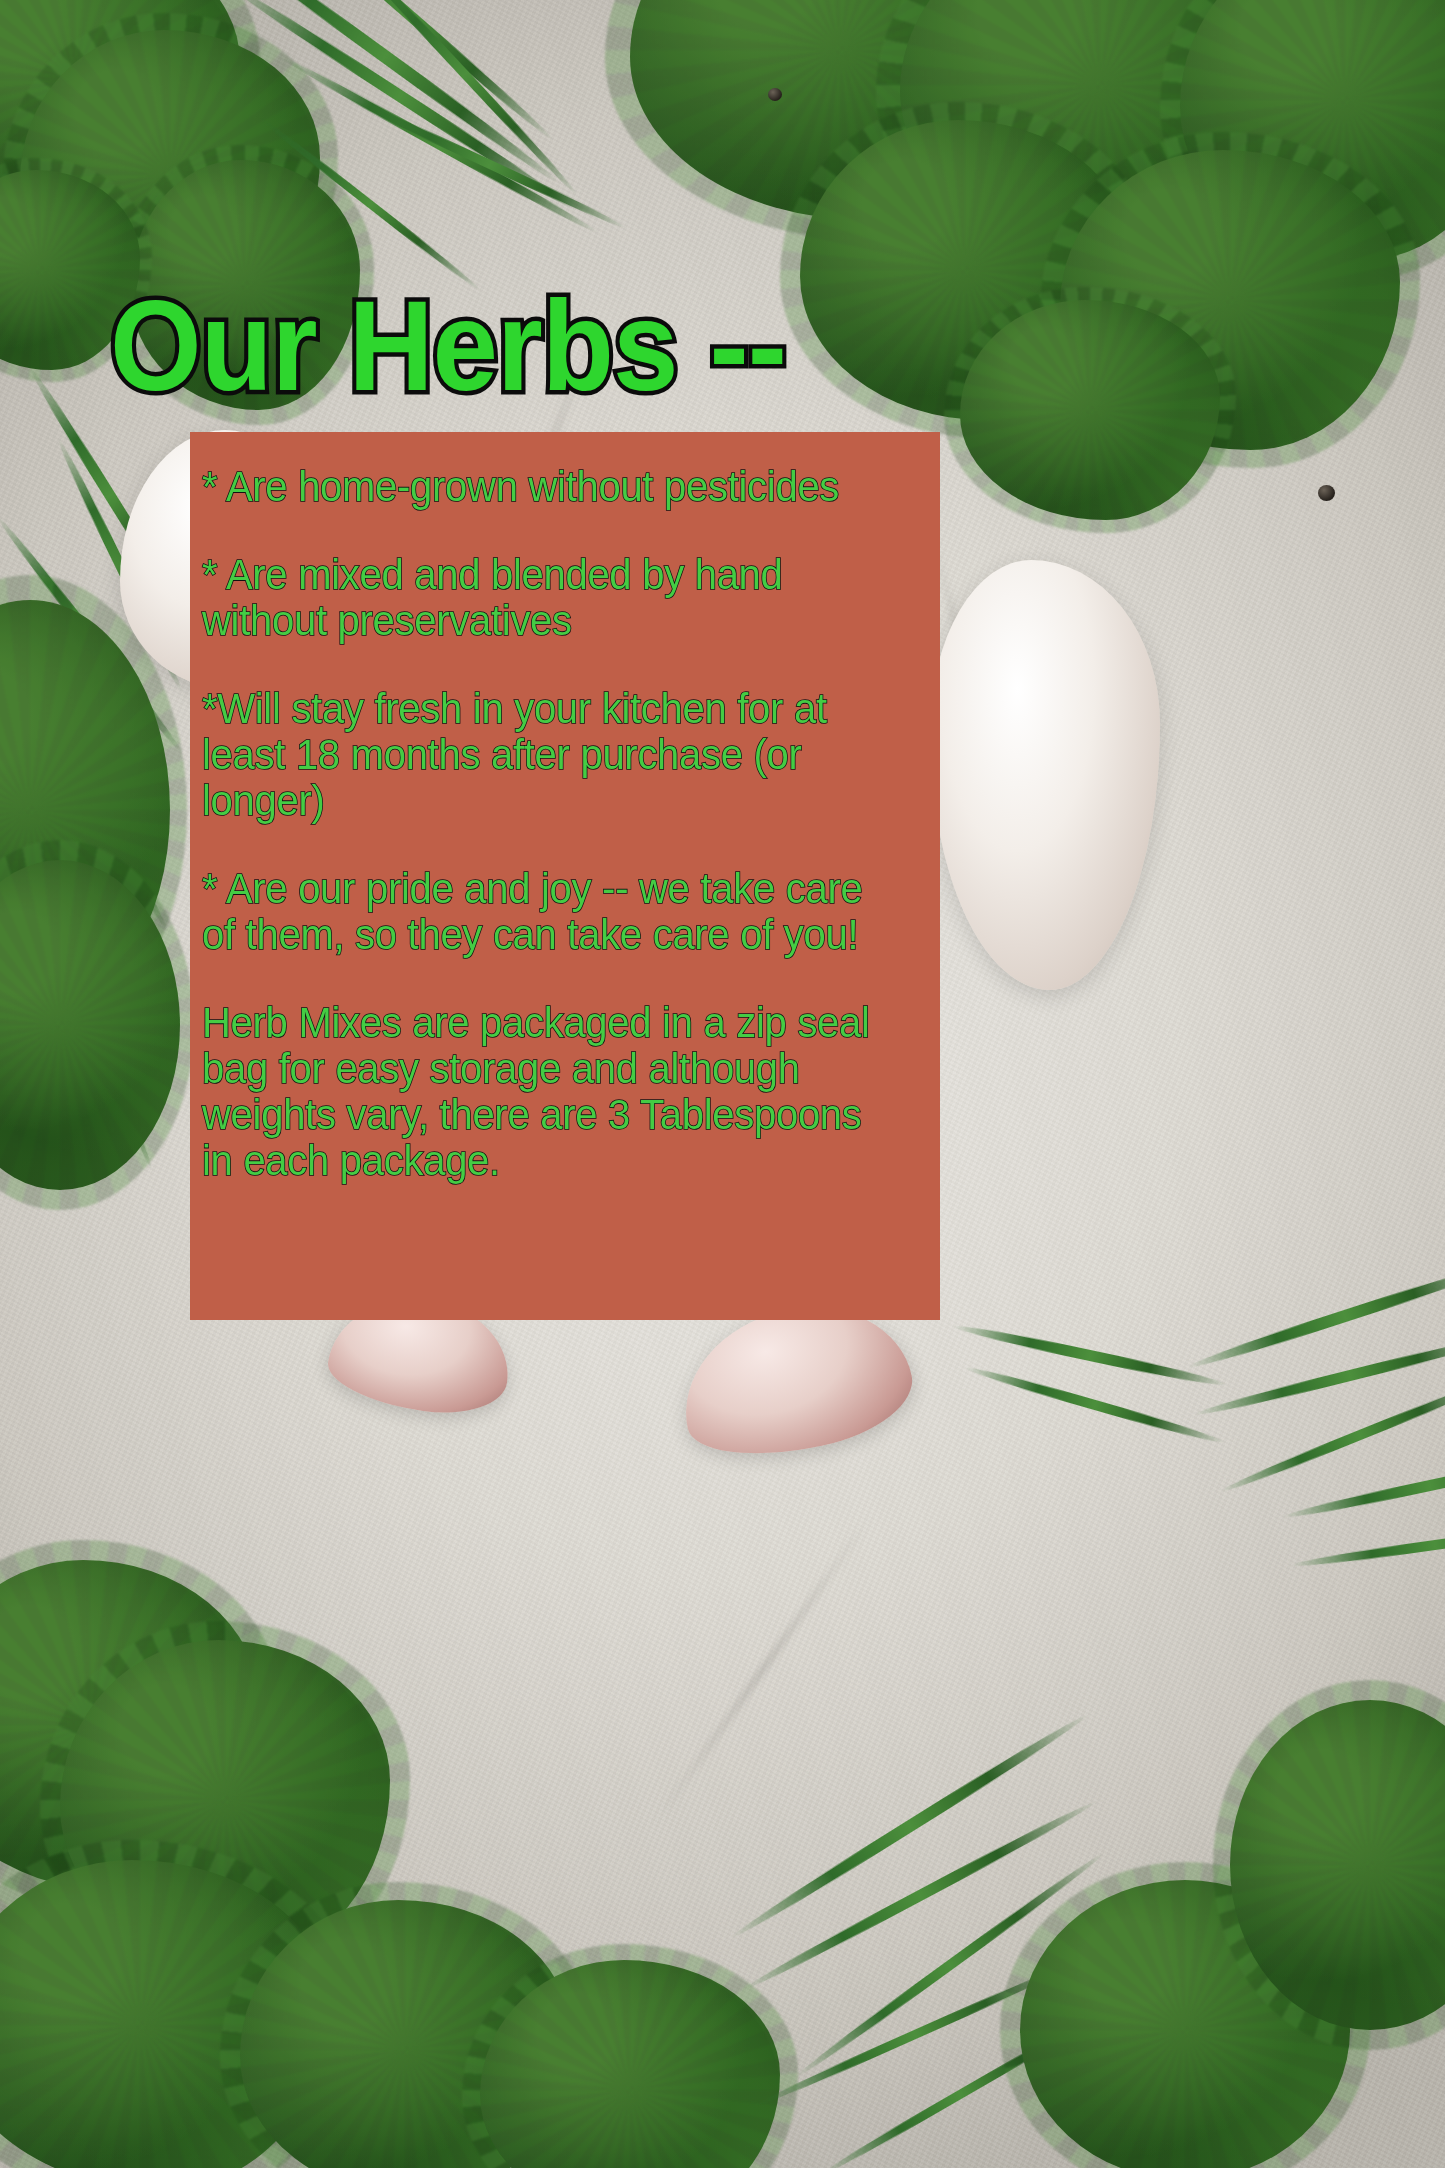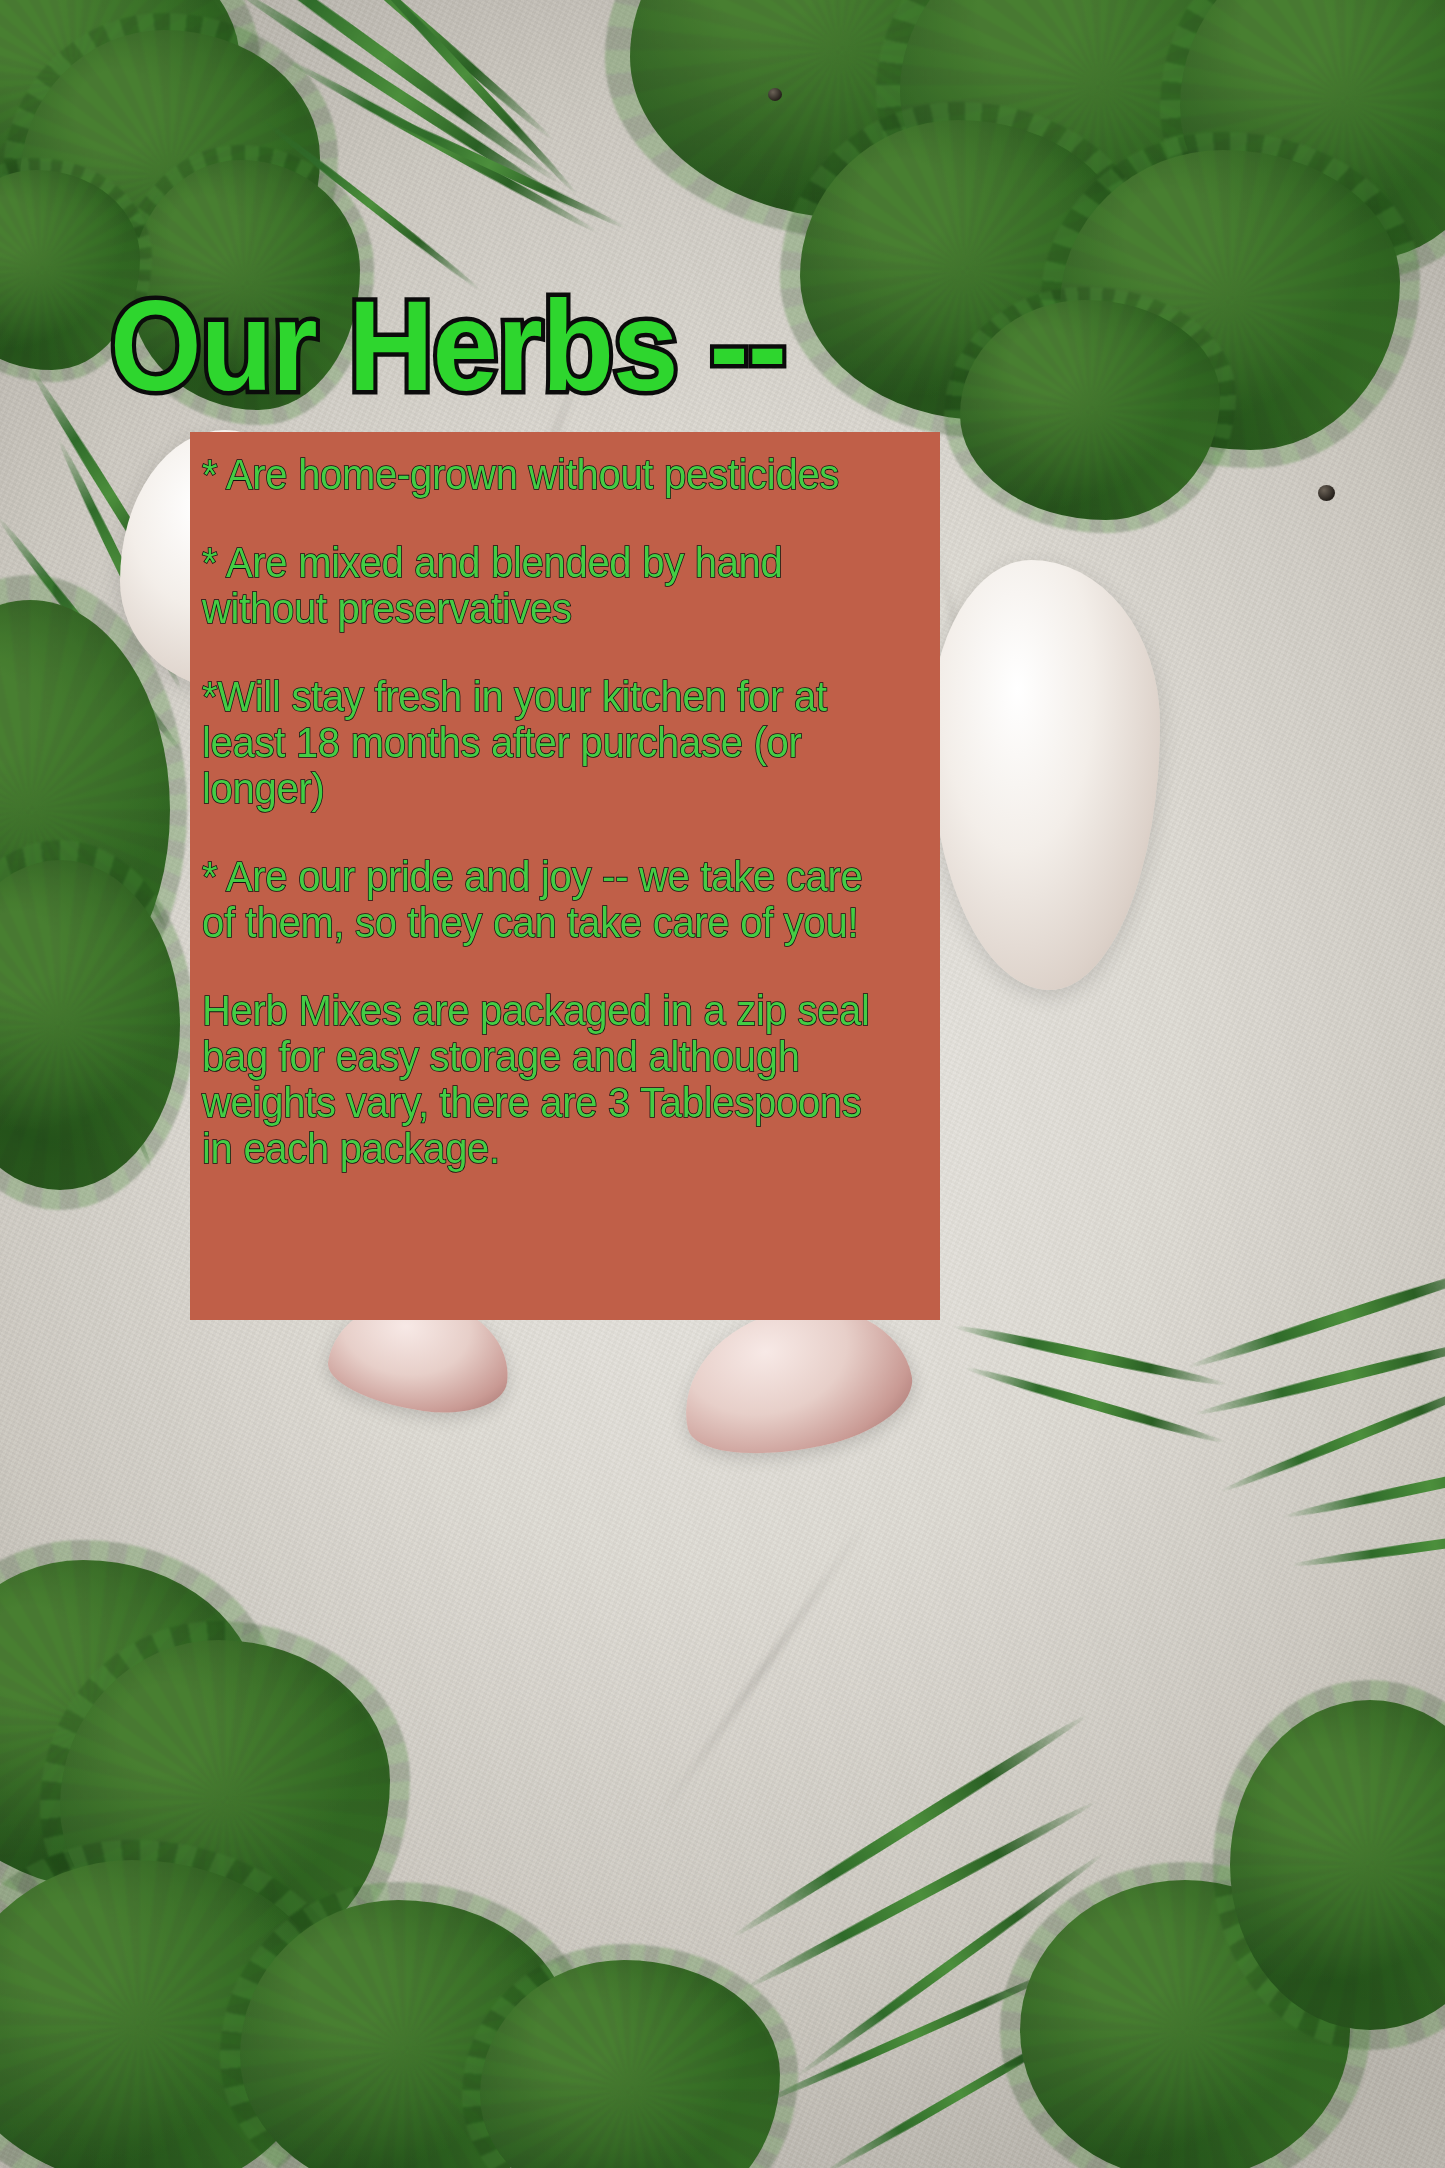--- a/index.html
+++ b/index.html
@@ -121,21 +121,21 @@
     position: absolute;
     left: 190px;
     top: 432px;
     width: 750px;
     height: 888px;
     background: #c05f48;
   }
   .panel-inner {
     position: absolute;
     left: 12px;
-    top: 19px;
+    top: 31px;
     right: 10px;
   }
   .para {
     color: #44cc44;
     font-size: 43px;
     line-height: 1.07;
     font-weight: 400;
     letter-spacing: -.3px;
     transform: scaleX(.93);
     transform-origin: left top;

